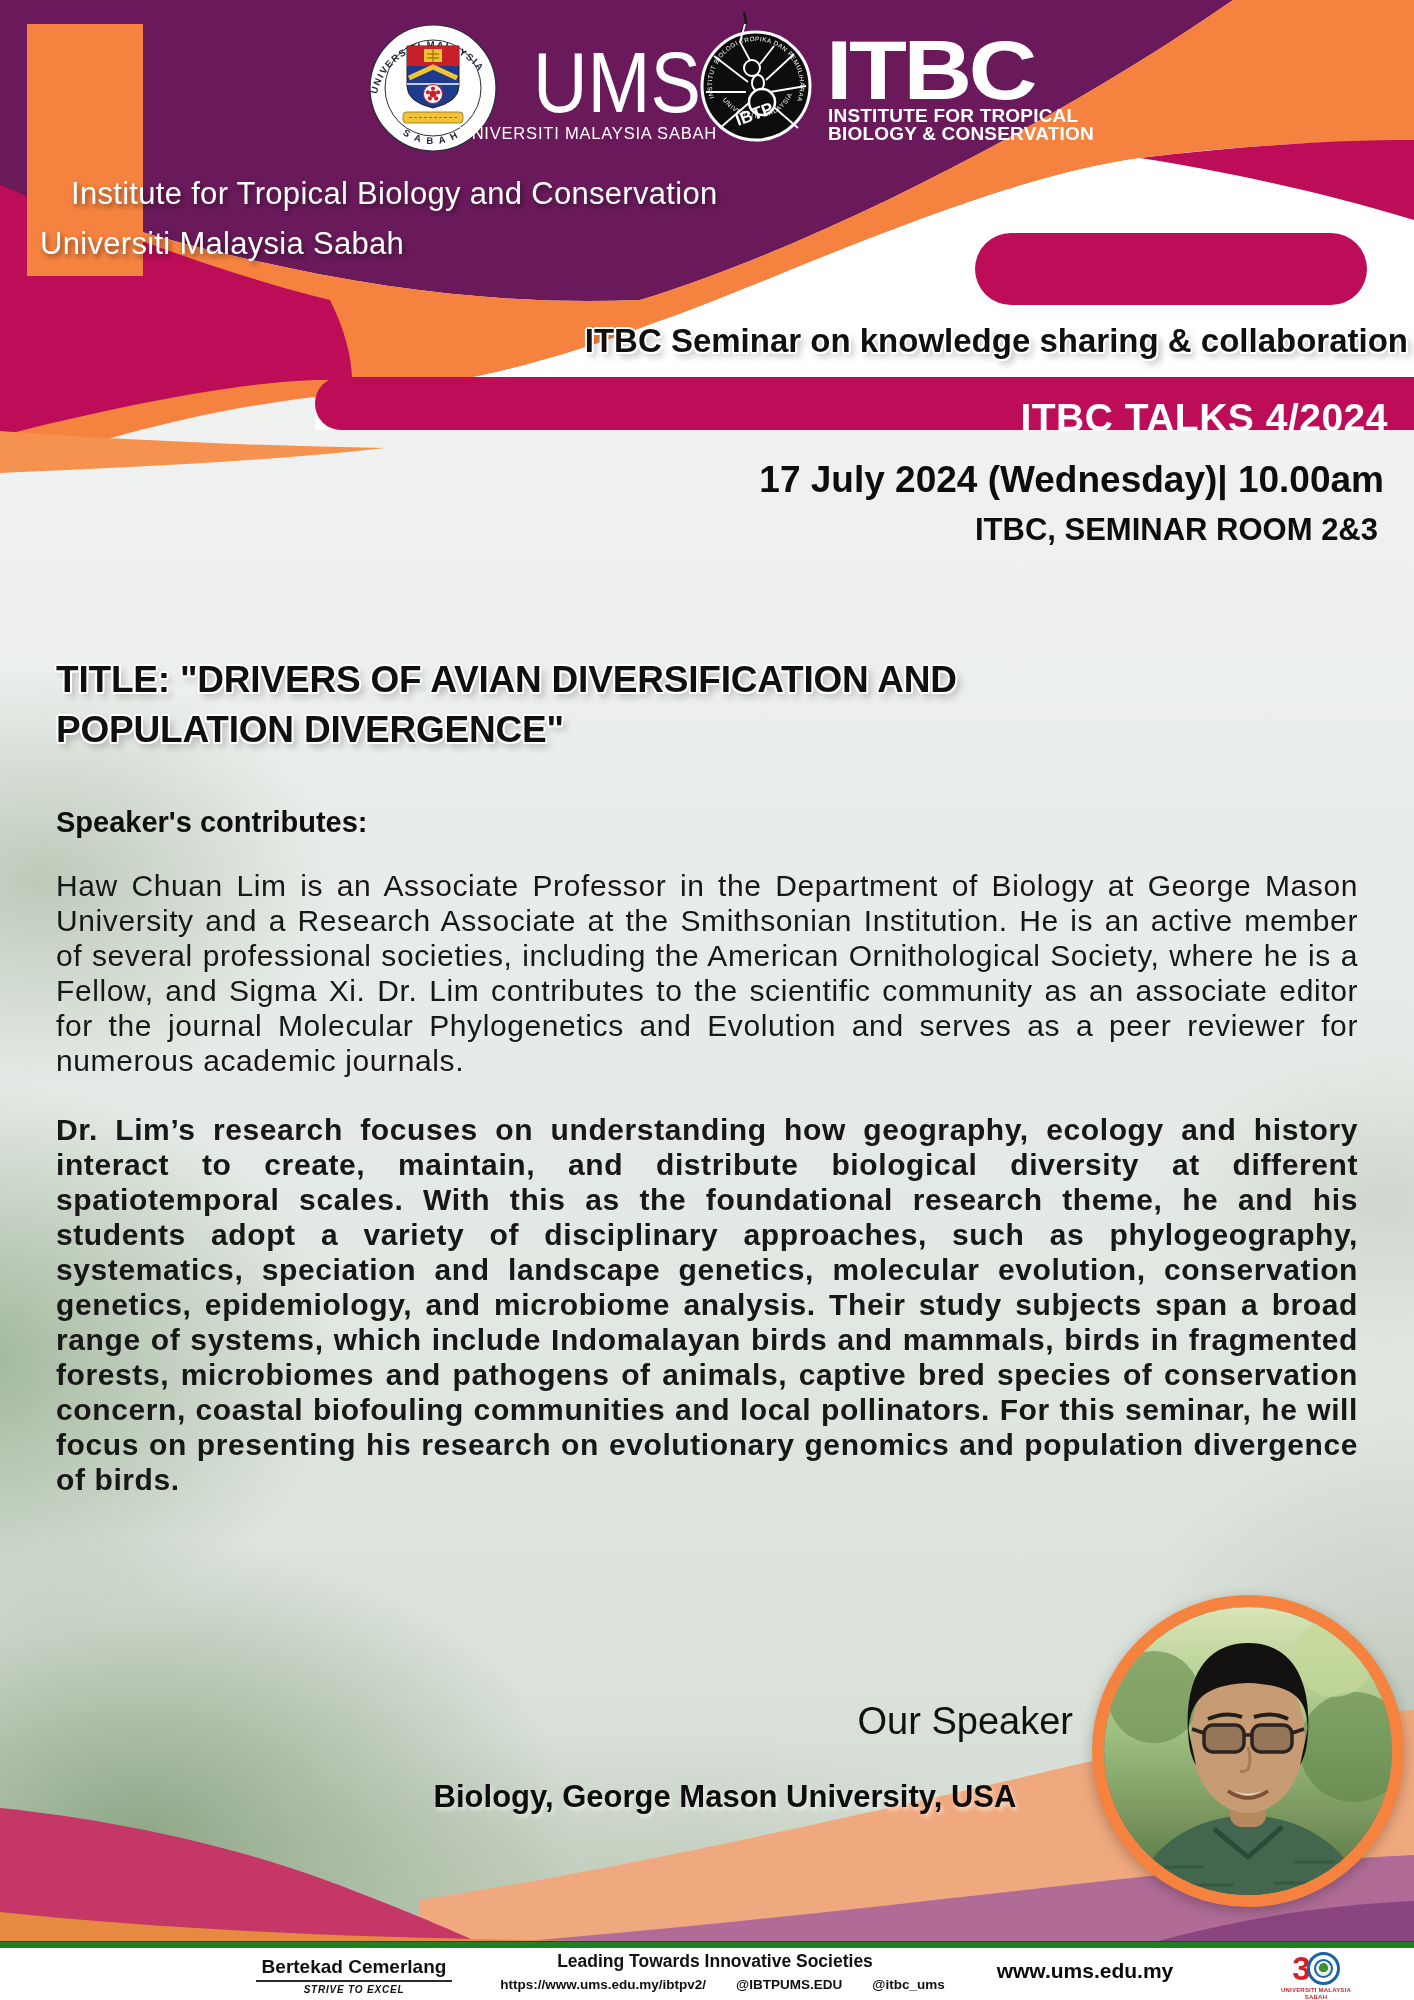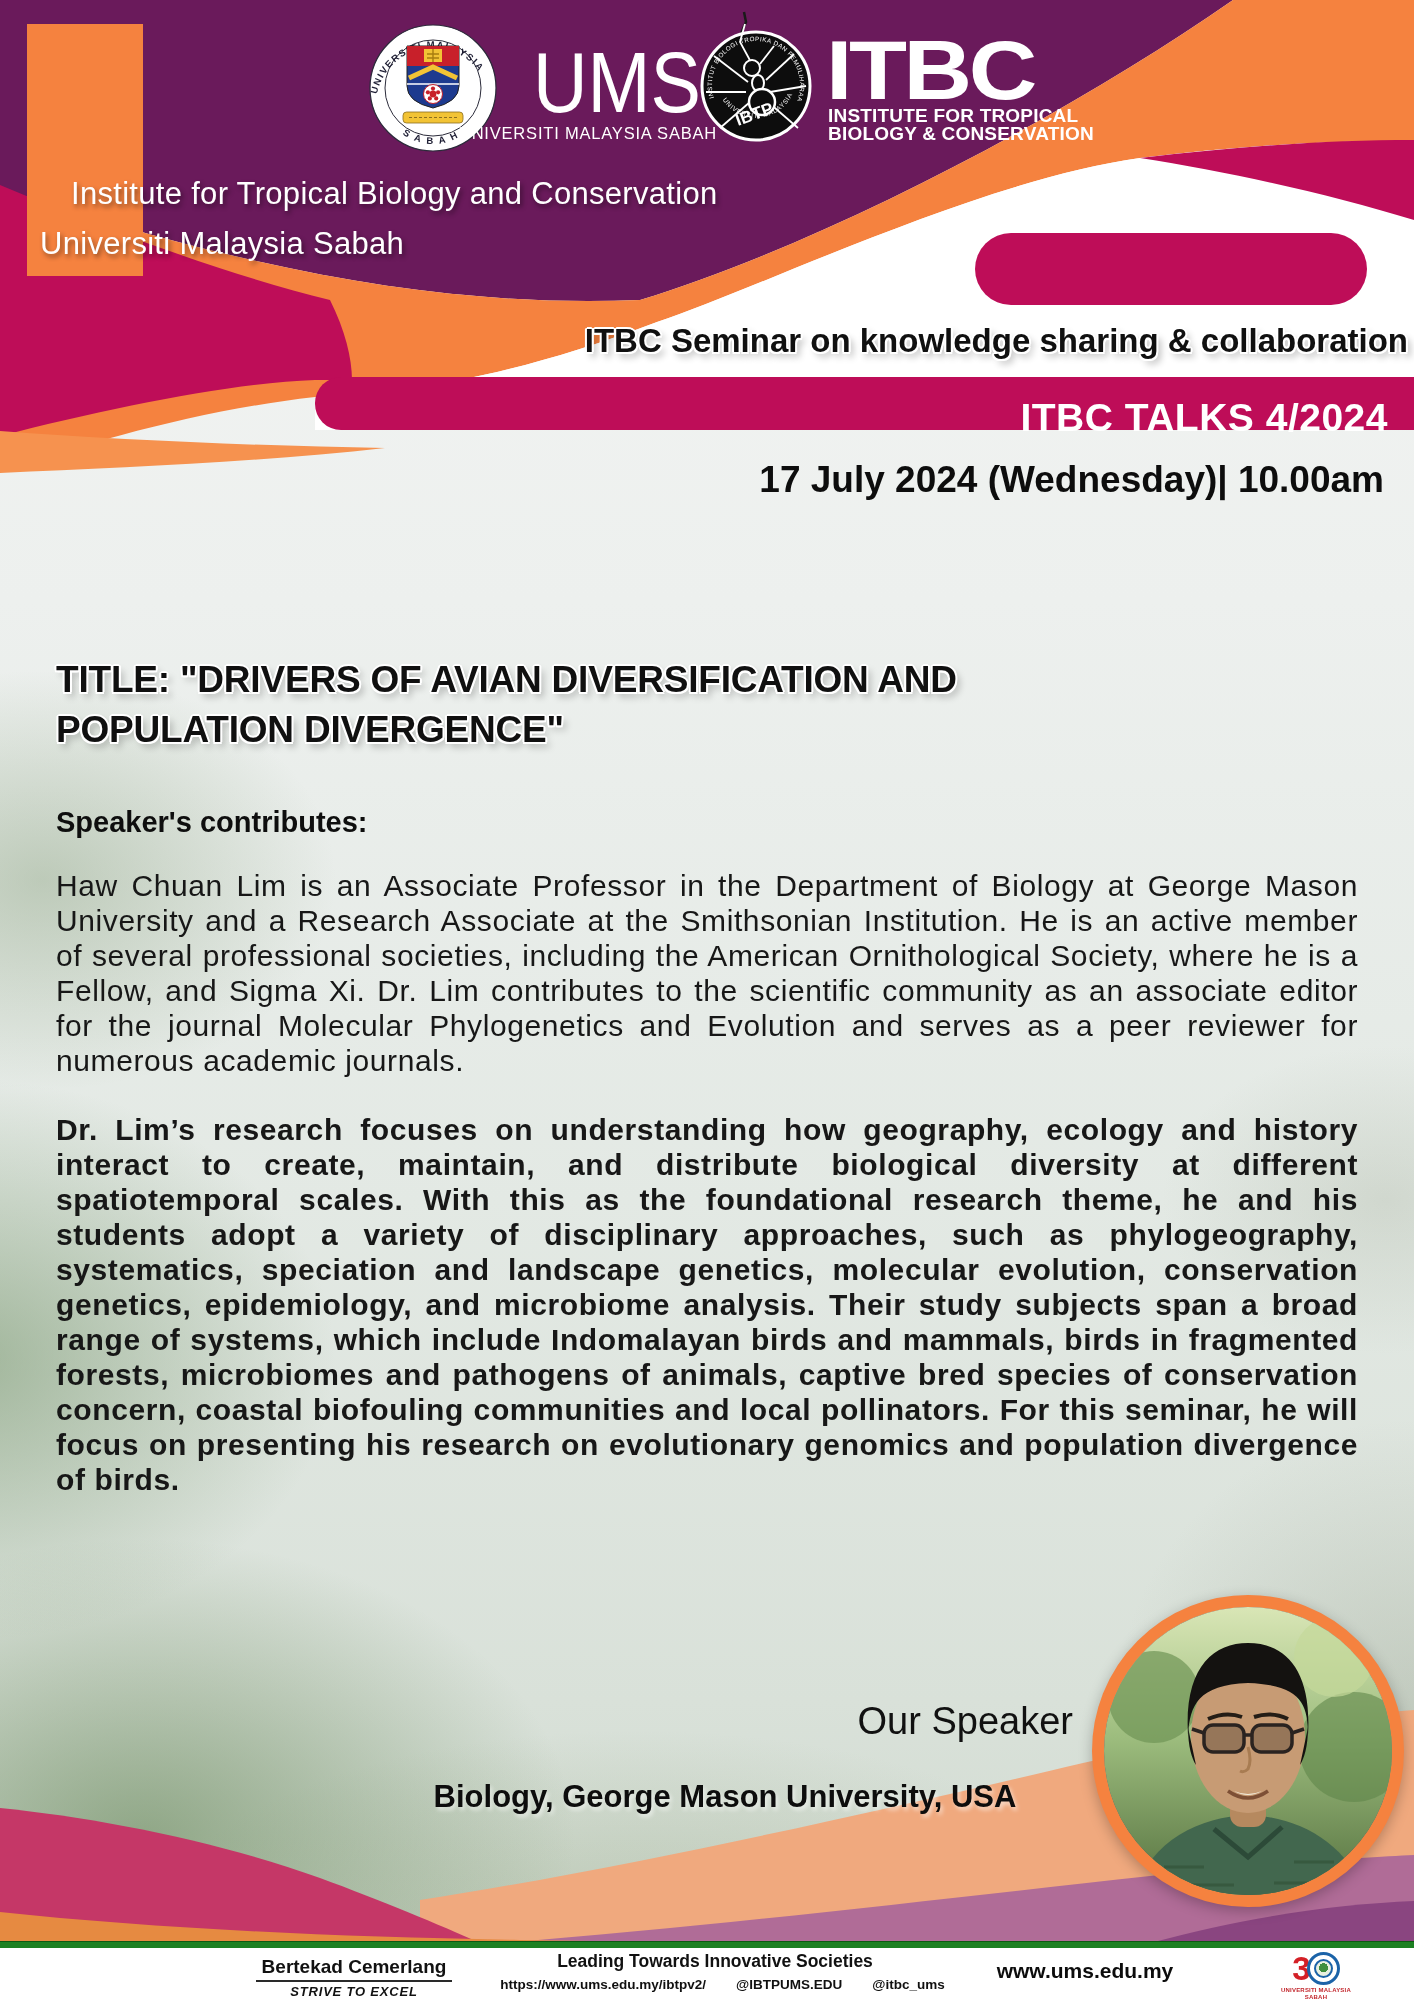--- a/index.html
+++ b/index.html
@@ -52,21 +52,21 @@
     border:12px solid #F5823F;box-sizing:border-box;overflow:hidden;
     box-shadow:inset 0 0 0 9px #6A1A5B, 0 4px 14px rgba(0,0,0,.25);background:#8fb478;}
 
   
   .green-line{left:0;top:1941px;width:1414px;height:7px;background:#1d8022;
     border-top:1px solid #0c5a12;}
   .footer{left:0;top:1948px;width:1414px;height:52px;background:#ffffff;}
   .motto{left:254px;top:1956px;width:200px;text-align:center;color:#111;}
   .motto-main{display:inline-block;font-size:19px;font-weight:700;
     border-bottom:2px solid #2a2a2a;padding:0 6px 2px 6px;white-space:nowrap;}
-  .motto-sub{font-size:13px;font-style:italic;font-weight:600;letter-spacing:.8px;margin-top:2px;}
+  .motto-sub{font-size:10px;font-style:italic;font-weight:600;letter-spacing:.8px;margin-top:2px;}
   .center-foot{left:500px;top:1951px;width:430px;text-align:center;color:#111;}
   .tagline{font-size:17.5px;font-weight:700;white-space:nowrap;}
   .social-row{margin-top:4px;display:flex;align-items:center;justify-content:center;gap:15px;
     font-size:13.5px;font-weight:600;color:#101010;white-space:nowrap;}
   .ums-url{left:985px;top:1959px;width:200px;text-align:center;
     font-size:21px;font-weight:700;color:#0c0c0c;}
   .anniv{left:1281px;top:1950px;width:70px;text-align:center;}
   .anniv-digits{display:flex;align-items:center;justify-content:center;height:37px;}
   .anniv-3{font-size:33px;font-weight:800;color:#d42027;line-height:1;margin-right:-4px;}
   .anniv-0{width:33px;height:33px;border-radius:50%;border:3px solid #1b63a8;box-sizing:border-box;
@@ -175,20 +175,21 @@
       <text x="828" y="140" font-size="19" font-weight="700" fill="#ffffff" letter-spacing="0.2">BIOLOGY &amp; CONSERVATION</text>
     </g>
   </svg>
 
   <div class="abs inst-line" style="left:40px;top:176px;margin-left:31px;">Institute for Tropical Biology and Conservation</div>
   <div class="abs inst-line" style="left:40px;top:226px;">Universiti Malaysia Sabah</div>
 
   <div class="abs seminar-title">ITBC Seminar on knowledge sharing &amp; collaboration</div>
   <div class="abs talks-badge">ITBC TALKS 4/2024</div>
   <div class="abs datetime">17 July 2024 (Wednesday)| 10.00am</div>
+  <div class="abs venue">ITBC, SEMINAR ROOM 2&amp;3</div>
 
   <div class="abs main-title">TITLE:  "DRIVERS OF AVIAN DIVERSIFICATION AND POPULATION DIVERGENCE"</div>
   <div class="abs section-heading">Speaker's contributes:</div>
   <div class="abs paragraphs">
     <p>Haw Chuan Lim is an Associate Professor in the Department of Biology at George Mason University and a Research Associate at the Smithsonian Institution. He is an active member of several professional societies, including the American Ornithological Society, where he is a Fellow, and Sigma Xi. Dr. Lim contributes to the scientific community as an associate editor for the journal Molecular Phylogenetics and Evolution and serves as a peer reviewer for numerous academic journals.</p>
     <p>Dr. Lim’s research focuses on understanding how geography, ecology and history interact to create, maintain, and distribute biological diversity at different spatiotemporal scales. With this as the foundational research theme, he and his students adopt a variety of disciplinary approaches, such as phylogeography, systematics, speciation and landscape genetics, molecular evolution, conservation genetics, epidemiology, and microbiome analysis. Their study subjects span a broad range of systems, which include Indomalayan birds and mammals, birds in fragmented forests, microbiomes and pathogens of animals, captive bred species of conservation concern, coastal biofouling communities and local pollinators. For this seminar, he will focus on presenting his research on evolutionary genomics and population divergence of birds.</p>
   </div>
 
   <svg class="abs" style="left:0;top:1560px;" width="1414" height="383" viewBox="0 0 1414 383">
     <path d="M420,340 C640,306 900,246 1083,203 C1210,174 1330,156 1414,150 L1414,383 L420,383 Z" fill="#F0A97E"></path>

